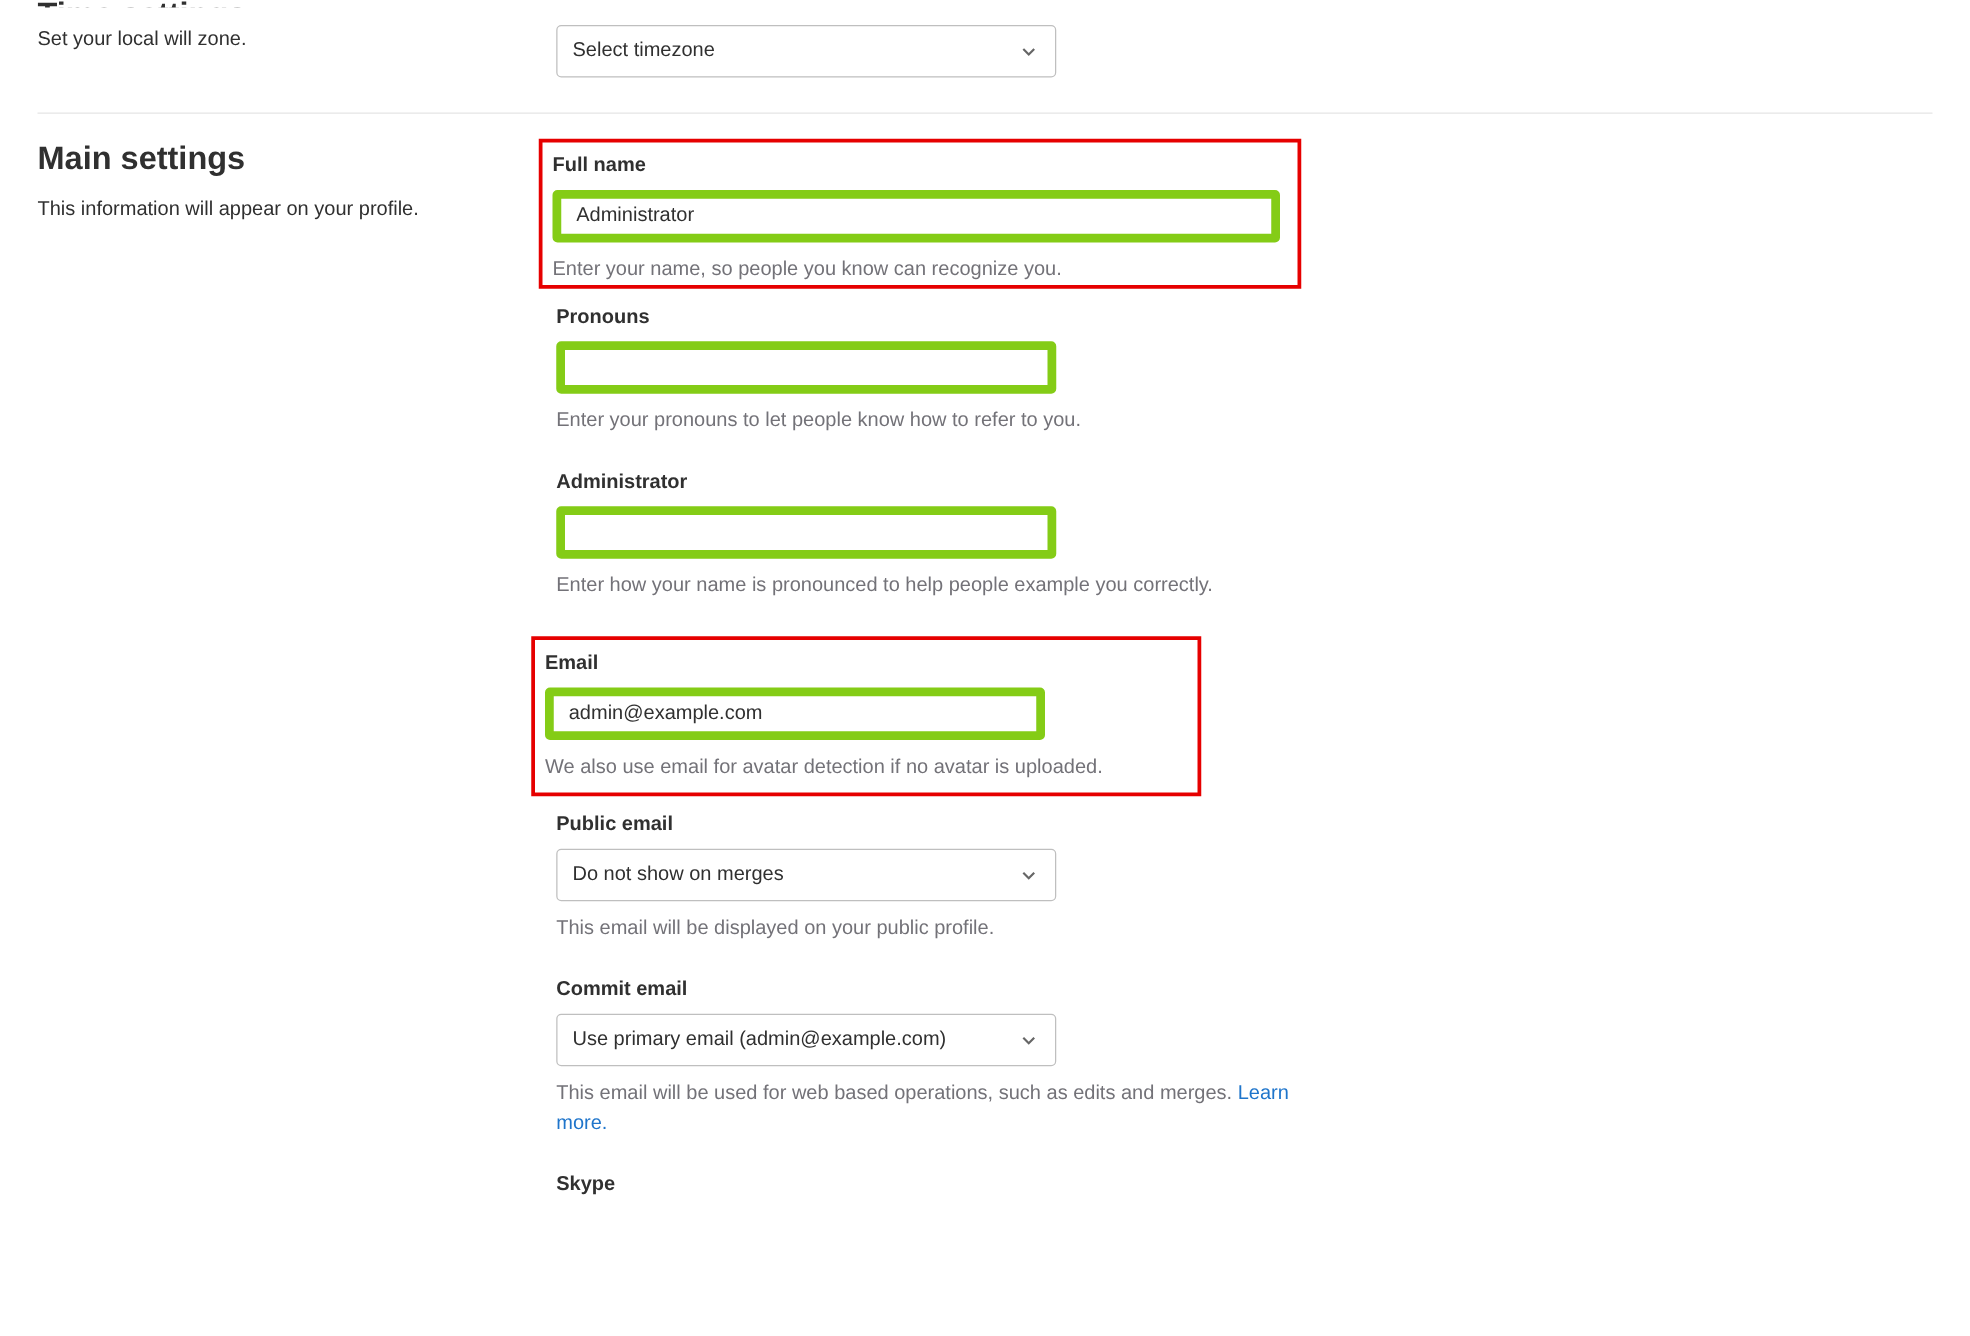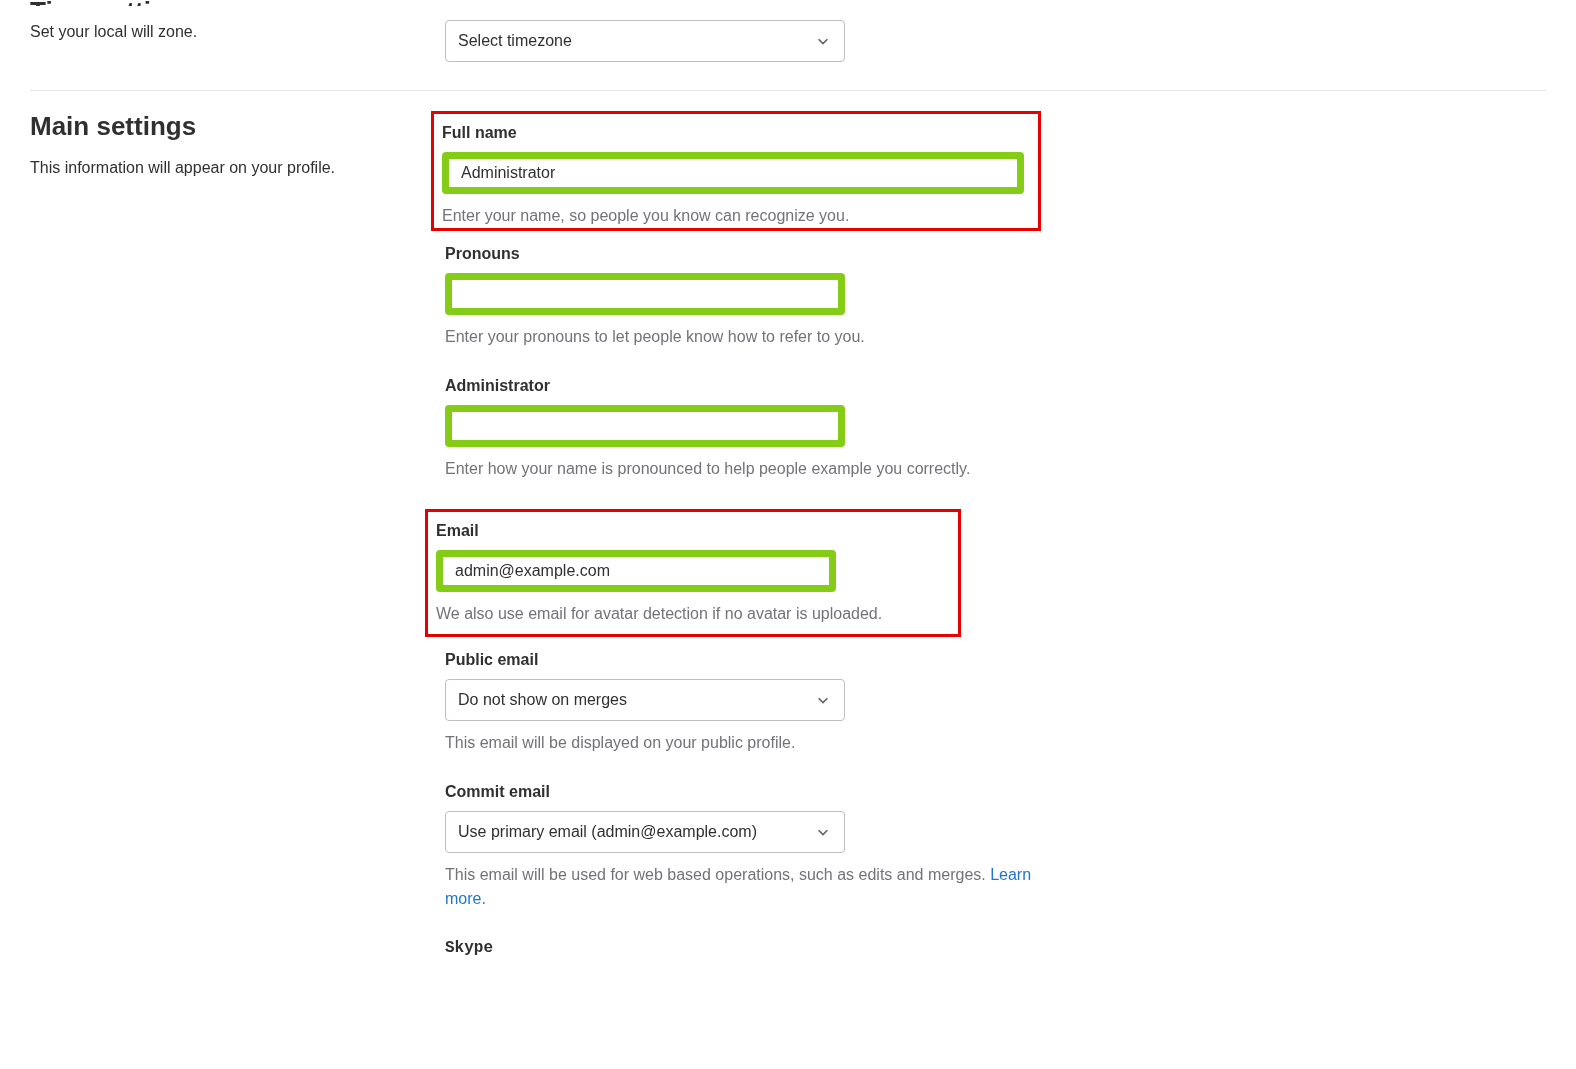--- a/index.html
+++ b/index.html
@@ -231,21 +231,21 @@
                   </svg>
               </span>
             </button>
           </div>
           <p class="help-text">
             <span>This email will be used for web based operations, such as edits and merges. </span><a class="link">Learn more.</a>
           </p>
         </div>
 
         <div class="form-group" style="margin-bottom:0;">
-          <label class="form-label" style="margin-bottom:0;font-family:Liberation Mono, monospace;">Skype</label>
+          <label class="form-label" style="margin-bottom:0;">Skype</label>
         </div>
 
       </div>
 
 
     </div>
   </div>
 
 </div>
 

